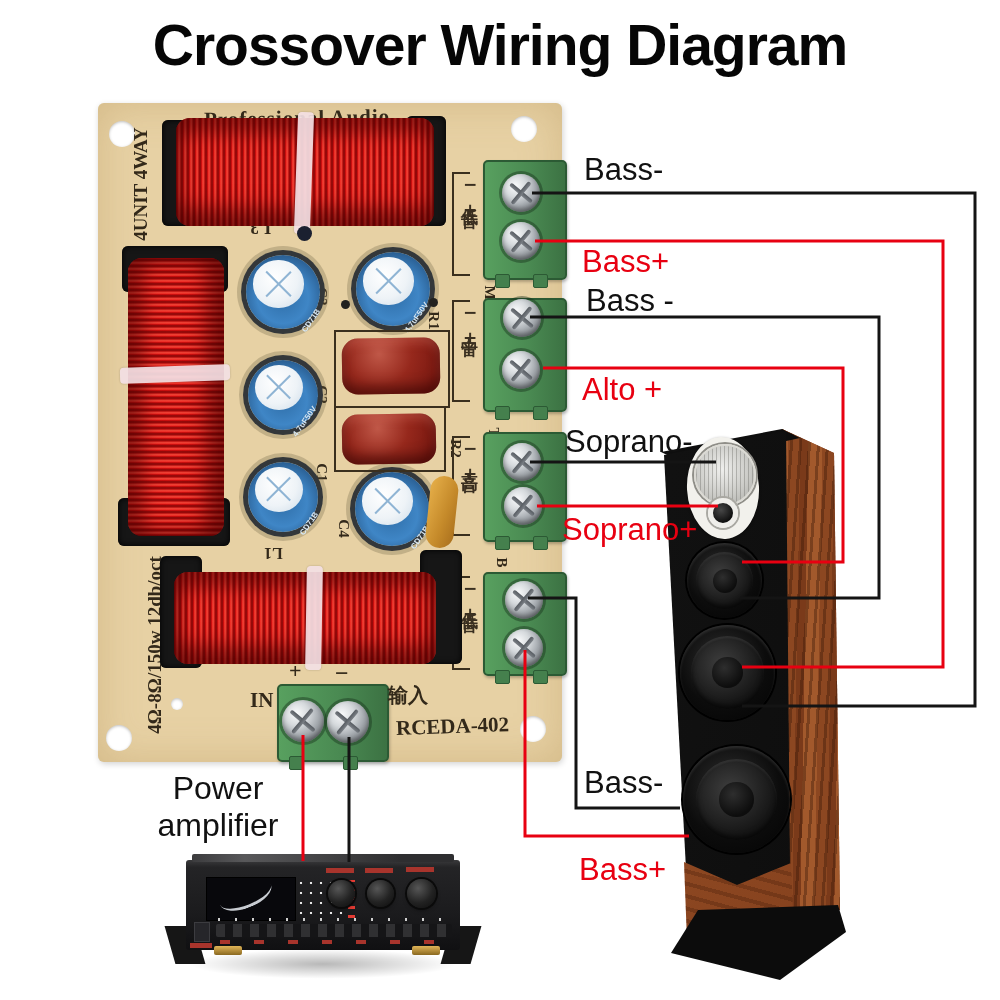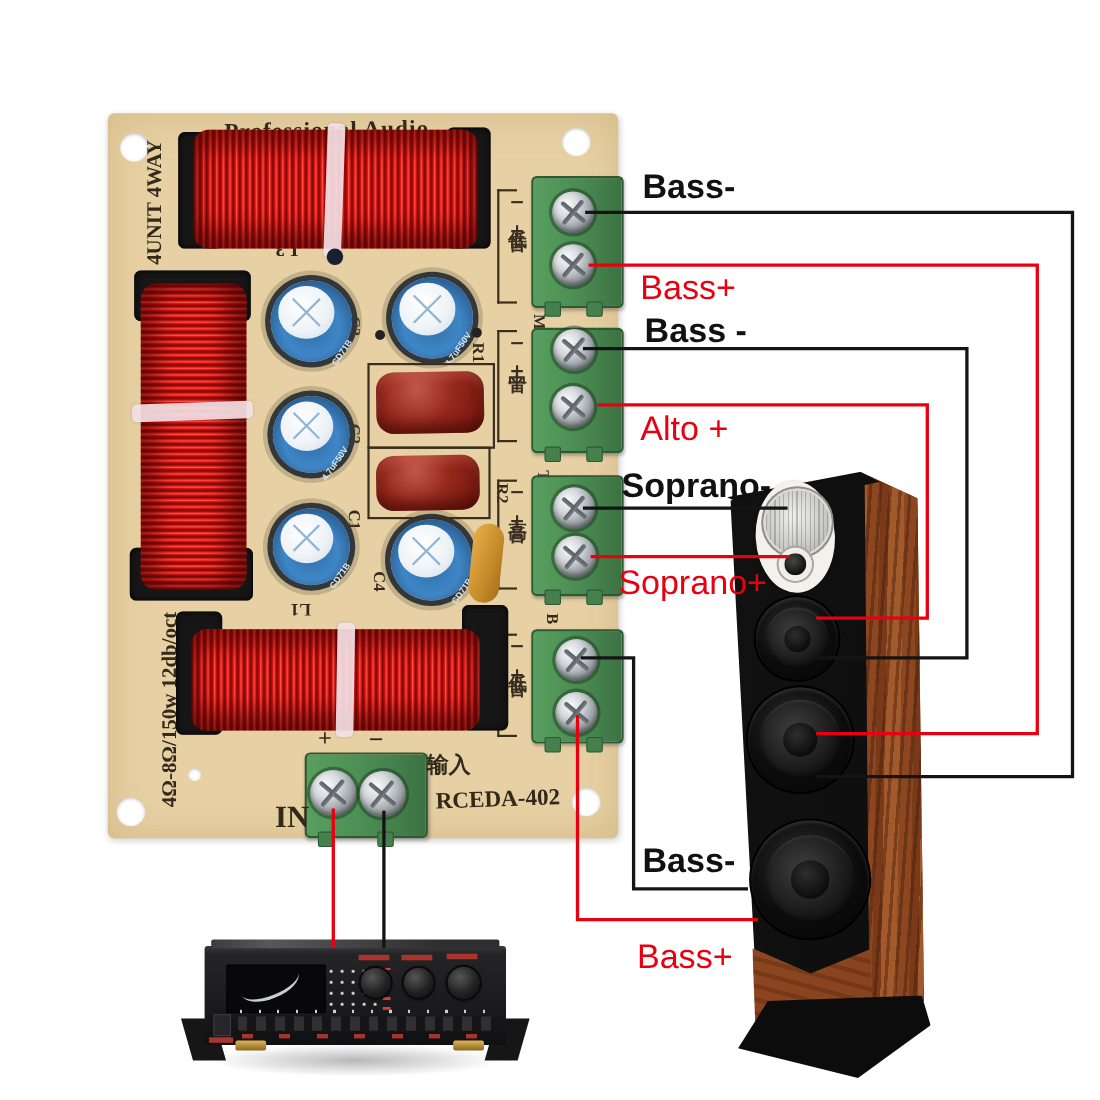--- a/index.html
+++ b/index.html
@@ -3,21 +3,21 @@
 <meta charset="utf-8">
 <style>
   html,body{margin:0;padding:0;background:#ffffff;}
   #stage{position:relative;width:1000px;height:1000px;background:#fff;overflow:hidden;
          font-family:"Liberation Sans",sans-serif;}
   .abs{position:absolute;}
   
   #title{left:0;top:12px;width:1000px;text-align:center;font-size:57px;font-weight:700;
          letter-spacing:-1px;color:#060606;}
   .lbl{font-size:31px;white-space:pre;}
-  .lbl-neg{color:var(--label-negative,#111);font-weight:bold;}
+  .lbl-neg{color:var(--label-negative,#111);}
   .lbl-pos{color:var(--label-positive,#e80011);}
   #power-label{width:180px;text-align:center;font-size:32px;line-height:37px;color:#111;}
   
   #board{left:98px;top:103px;width:464px;height:659px;background:#e7d1a4;border-radius:6px;
          box-shadow:inset 0 0 40px rgba(176,140,80,.35), 1px 2px 6px rgba(0,0,0,.18);}
   .hole{border-radius:50%;background:#fff;box-shadow:inset 0 1px 3px rgba(0,0,0,.25);}
   .silk{color:#33291a;font-family:"Liberation Serif",serif;font-weight:700;}
   .vdot{border-radius:50%;background:#23221f;}
   .bracket{border:2px solid #3a2f1e;border-right:none;}
   .tlabel{writing-mode:vertical-rl;text-orientation:upright;font-size:17px;font-weight:700;
@@ -184,21 +184,21 @@
   <div class="abs screw" style="left:505px;top:581px;width:38px;height:38px;"></div>
   <div class="abs screw" style="left:505px;top:629px;width:38px;height:38px;"></div>
 
   <div class="abs tblock" style="left:277px;top:684px;width:108px;height:74px;"></div>
   <div class="abs tab" style="left:289px;top:756px;"></div>
   <div class="abs tab" style="left:343px;top:756px;"></div>
   <div class="abs screw" style="left:282px;top:700px;width:42px;height:42px;"></div>
   <div class="abs screw" style="left:327px;top:701px;width:42px;height:42px;"></div>
   <div class="abs silk" style="left:289px;top:658px;font-size:22px;">+</div>
   <div class="abs silk" style="left:335px;top:660px;font-size:24px;">−</div>
-  <div class="abs silk" style="left:250px;top:728px;font-size:28px;">IN</div>
+  <div class="abs silk" style="left:250px;top:688px;font-size:21px;">IN</div>
   <div class="abs" style="left:388px;top:682px;font-size:20px;font-weight:700;color:#33291a;">输入</div>
   <div class="abs silk" style="left:396px;top:714px;font-size:21px;transform:rotate(-2deg);">RCEDA-402</div>
 
   <div class="abs" style="left:0;top:0;width:1000px;height:1000px;">
     <div class="abs wood" style="inset:0;clip-path:polygon(782px 429px,834px 453px,840px 910px,789px 916px);"></div>
     <div class="abs" style="inset:0;background:#0e0e0e;clip-path:polygon(661px 452px,782px 429px,800px 438px,684px 463px);"></div>
     <div class="abs" style="inset:0;background:linear-gradient(100deg,#242424,#151515 40%,#0b0b0b);
          clip-path:polygon(664px 455px,786px 431px,790px 866px,737px 887px,686px 869px);"></div>
     <div class="abs woodlight" style="inset:0;clip-path:polygon(684px 862px,737px 885px,791px 863px,794px 934px,687px 941px);"></div>
     <div class="abs" style="inset:0;background:#0c0c0c;clip-path:polygon(698px 910px,838px 905px,846px 932px,780px 980px,671px 953px);"></div>
@@ -267,24 +267,27 @@
     <path class="wneg" d="M530 317 H879 V598 H740"></path>
     <path class="wpos" d="M543 368 H843 V562 H742"></path>
     <path class="wneg" d="M530 462 H716"></path>
     <path class="wpos" d="M537 506 H718"></path>
     <path class="wneg" d="M528 598 H576 V808 H680"></path>
     <path class="wpos" d="M525 650 V836 H689"></path>
     <path class="wpos" d="M303 735 V861"></path>
     <path class="wneg" d="M349 737 V862"></path>
   </svg>
 
+  <div class="abs" id="title">Crossover Wiring Diagram</div>
   <div class="abs lbl lbl-neg" style="left:584px;top:152px;">Bass-</div>
   <div class="abs lbl lbl-pos" style="left:582px;top:244px;">Bass+</div>
   <div class="abs lbl lbl-neg" style="left:586px;top:283px;">Bass -</div>
   <div class="abs lbl lbl-pos" style="left:582px;top:372px;text-align:right;">Alto +</div>
   <div class="abs lbl lbl-neg" style="left:565px;top:424px;">Soprano-</div>
   <div class="abs lbl lbl-pos" style="left:562px;top:512px;">Soprano+</div>
   <div class="abs lbl lbl-neg" style="left:584px;top:765px;">Bass-</div>
   <div class="abs lbl lbl-pos" style="left:579px;top:852px;">Bass+</div>
   <div class="abs" id="power-label" style="left:128px;top:770px;">
+    <div>Power</div>
+    <div>amplifier</div>
   </div>
 
 </div>
 
 </body></html>

